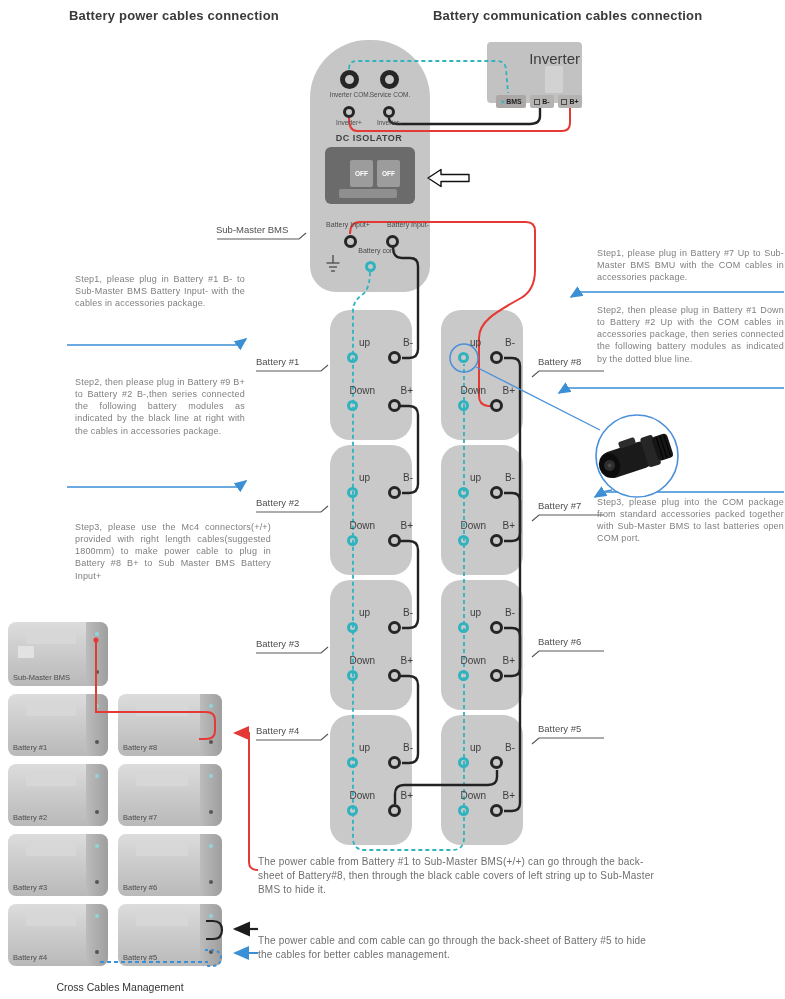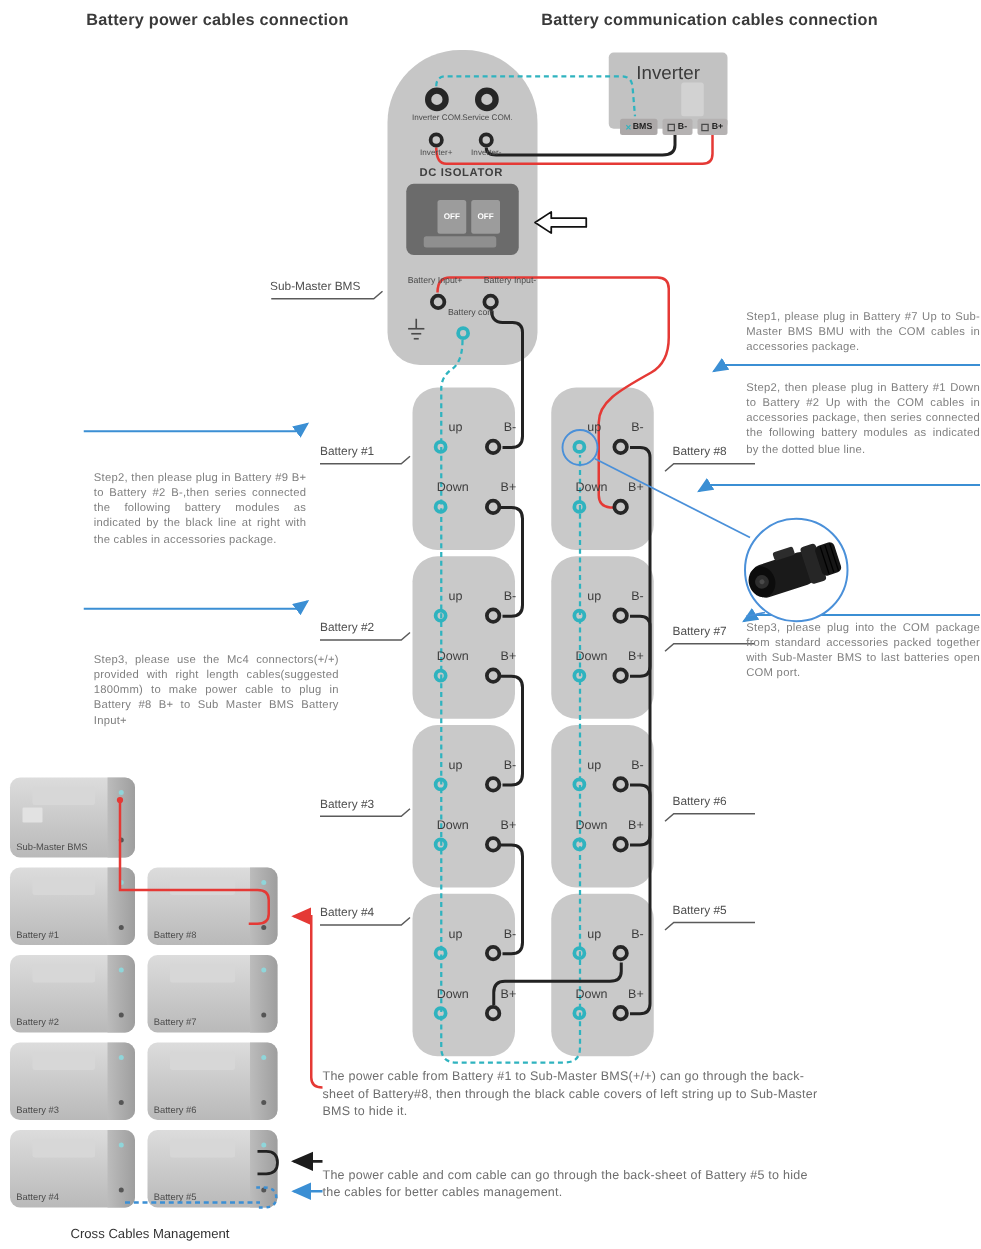--- a/index.html
+++ b/index.html
@@ -5,21 +5,21 @@
   html,body{margin:0;padding:0;background:#fff;font-family:"Liberation Sans",sans-serif;}
   .canvas{position:relative;width:785px;height:999px;background:#fff;overflow:hidden;}
   .abs{position:absolute;}
   .title{font-size:13px;font-weight:700;color:#3a3a3a;letter-spacing:.2px;white-space:nowrap;}
   .step{font-size:9px;color:#7f7f7f;line-height:1.35;text-align:justify;letter-spacing:.2px;}
   .note{font-size:10px;color:#6e6e6e;line-height:1.38;letter-spacing:.2px;}
   .blabel{font-size:9.5px;color:#4f4f4f;white-space:nowrap;}
   .mod{background:#c9c9c9;border-radius:20px;width:82px;height:130px;}
   .bms-body{background:#c6c6c6;border-radius:58px 58px 26px 26px;width:120px;height:252px;}
   .inv-body{background:#c2c2c2;border-radius:4px;width:95px;height:61px;}
-  .inv-title{font-size:15px;color:#3b3b3b;font-weight:500;text-align:center;}
+  .inv-title{font-size:15px;color:#3b3b3b;font-weight:500;text-align:right;}
   .inv-slot{background:#d2d2d2;border-radius:2px;width:18px;height:27px;}
   .tab{height:13px;background:#b5b2b2;border-radius:2px;font-size:7px;color:#1e1e1e;display:flex;align-items:center;justify-content:center;font-weight:700;}
   .tab .sq{display:inline-block;width:4px;height:4px;border:1px solid #4a4a4a;margin-right:2px;}
   .xmark{color:#2fb3bf;font-size:6px;margin-right:1px;font-weight:700;}
   .plbl{font-size:10px;color:#3e3e3e;text-align:right;font-weight:500;}
   .port-t{width:11px;height:11px;border:3px solid #2fb3bf;border-radius:50%;box-sizing:border-box;}
   .port-b{width:13px;height:13px;border:3.5px solid #262626;border-radius:50%;box-sizing:border-box;}
   .port-big{width:19px;height:19px;border:5.5px solid #262626;border-radius:50%;box-sizing:border-box;}
   .port-sm{width:12px;height:12px;border:3.5px solid #262626;border-radius:50%;box-sizing:border-box;}
   .slbl{font-size:6.5px;color:#4a4a4a;text-align:center;white-space:nowrap;}
@@ -338,20 +338,21 @@
 
   <div class="abs blabel" style="left:256px;top:356px">Battery #1</div>
   <div class="abs blabel" style="left:256px;top:497px">Battery #2</div>
   <div class="abs blabel" style="left:256px;top:638px">Battery #3</div>
   <div class="abs blabel" style="left:256px;top:725px">Battery #4</div>
   <div class="abs blabel" style="left:538px;top:356px">Battery #8</div>
   <div class="abs blabel" style="left:538px;top:500px">Battery #7</div>
   <div class="abs blabel" style="left:538px;top:636px">Battery #6</div>
   <div class="abs blabel" style="left:538px;top:723px">Battery #5</div>
 
+  <div class="abs step" style="left:75px;top:273px;width:170px">Step1, please plug in Battery #1 B- to Sub-Master BMS Battery Input- with the cables in accessories package.</div>
   <div class="abs step" style="left:75px;top:376px;width:170px">Step2, then please plug in Battery #9 B+ to Battery #2 B-,then series connected the following battery modules as indicated by the black line at right with the cables in accessories package.</div>
   <div class="abs step" style="left:75px;top:521px;width:196px">Step3, please use the Mc4 connectors(+/+) provided with right length cables(suggested 1800mm) to make power cable to plug in Battery #8 B+ to Sub Master BMS Battery Input+</div>
   <div class="abs step" style="left:597px;top:247px;width:187px">Step1, please plug in Battery #7 Up to Sub-Master BMS BMU with the COM cables in accessories package.</div>
   <div class="abs step" style="left:597px;top:304px;width:187px">Step2, then please plug in Battery #1 Down to Battery #2 Up with the COM cables in accessories package, then series connected the following battery modules as indicated by the dotted blue line.</div>
   <div class="abs step" style="left:597px;top:496px;width:187px">Step3, please plug into the COM package from standard accessories packed together with Sub-Master BMS to last batteries open COM port.</div>
 
   <div class="abs note" style="left:258px;top:855px;width:404px">The power cable from Battery #1 to Sub-Master BMS(+/+) can go through the back-sheet of Battery#8, then through the black cable covers of left string up to Sub-Master BMS to hide it.</div>
   <div class="abs note" style="left:258px;top:934px;width:396px">The power cable and com cable can go through the back-sheet of Battery #5 to hide the cables for better cables management.</div>
 
 </div>

